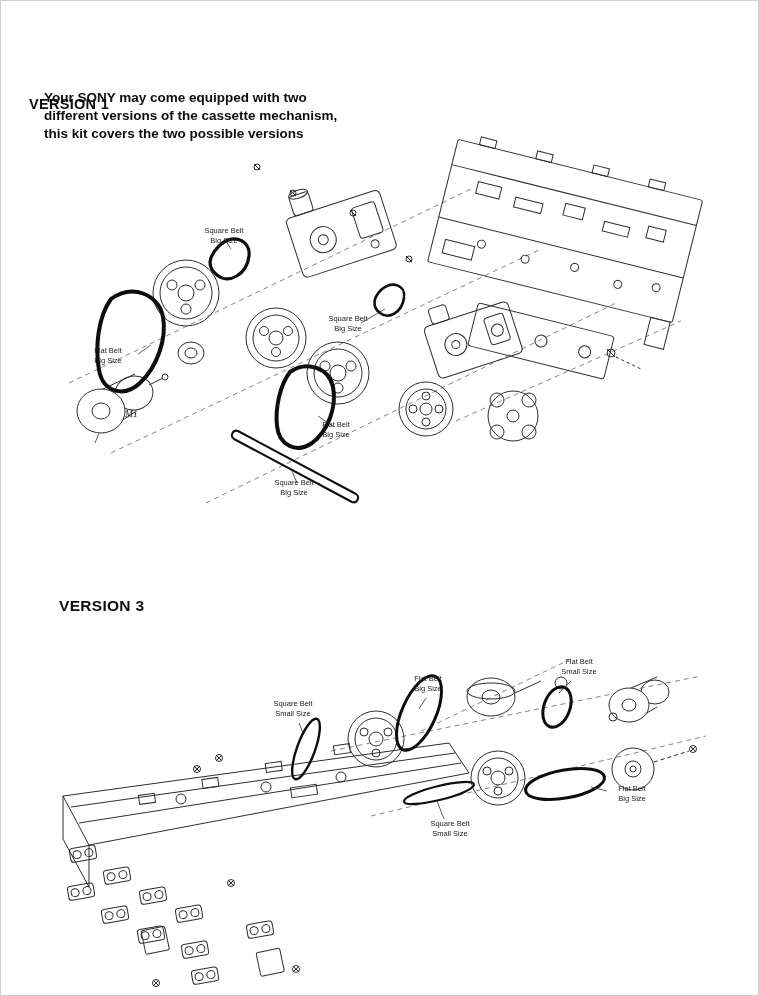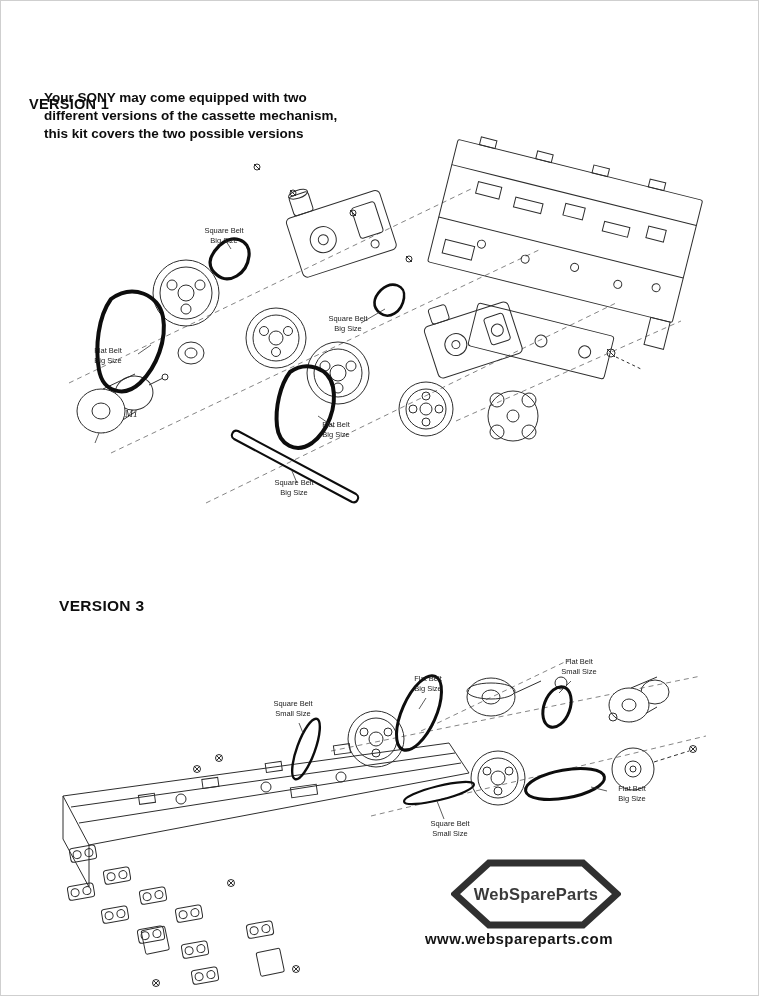--- a/index.html
+++ b/index.html
@@ -323,21 +323,14 @@
 Small Size</div>
   <div class="plabel" style="left:396px;top:673px;width:62px;">Flat Belt
 Big Size</div>
   <div class="plabel" style="left:546px;top:656px;width:64px;">Flat Belt
 Small Size</div>
   <div class="plabel" style="left:412px;top:818px;width:74px;">Square Belt
 Small Size</div>
   <div class="plabel" style="left:600px;top:783px;width:62px;">Flat Belt
 Big Size</div>
 
-  <div class="logo-wrap">
-    <svg width="170" height="70" viewBox="0 0 170 70">
-      <polygon points="38,4 132,4 166,35 132,66 38,66 4,35" fill="#ffffff" stroke="#303030" stroke-width="7" stroke-linejoin="miter"></polygon>
-    </svg>
-    <div class="logo-text">WebSpareParts</div>
-  </div>
-  <div class="website">www.webspareparts.com</div>
 
 </div>
 
 </body></html>

